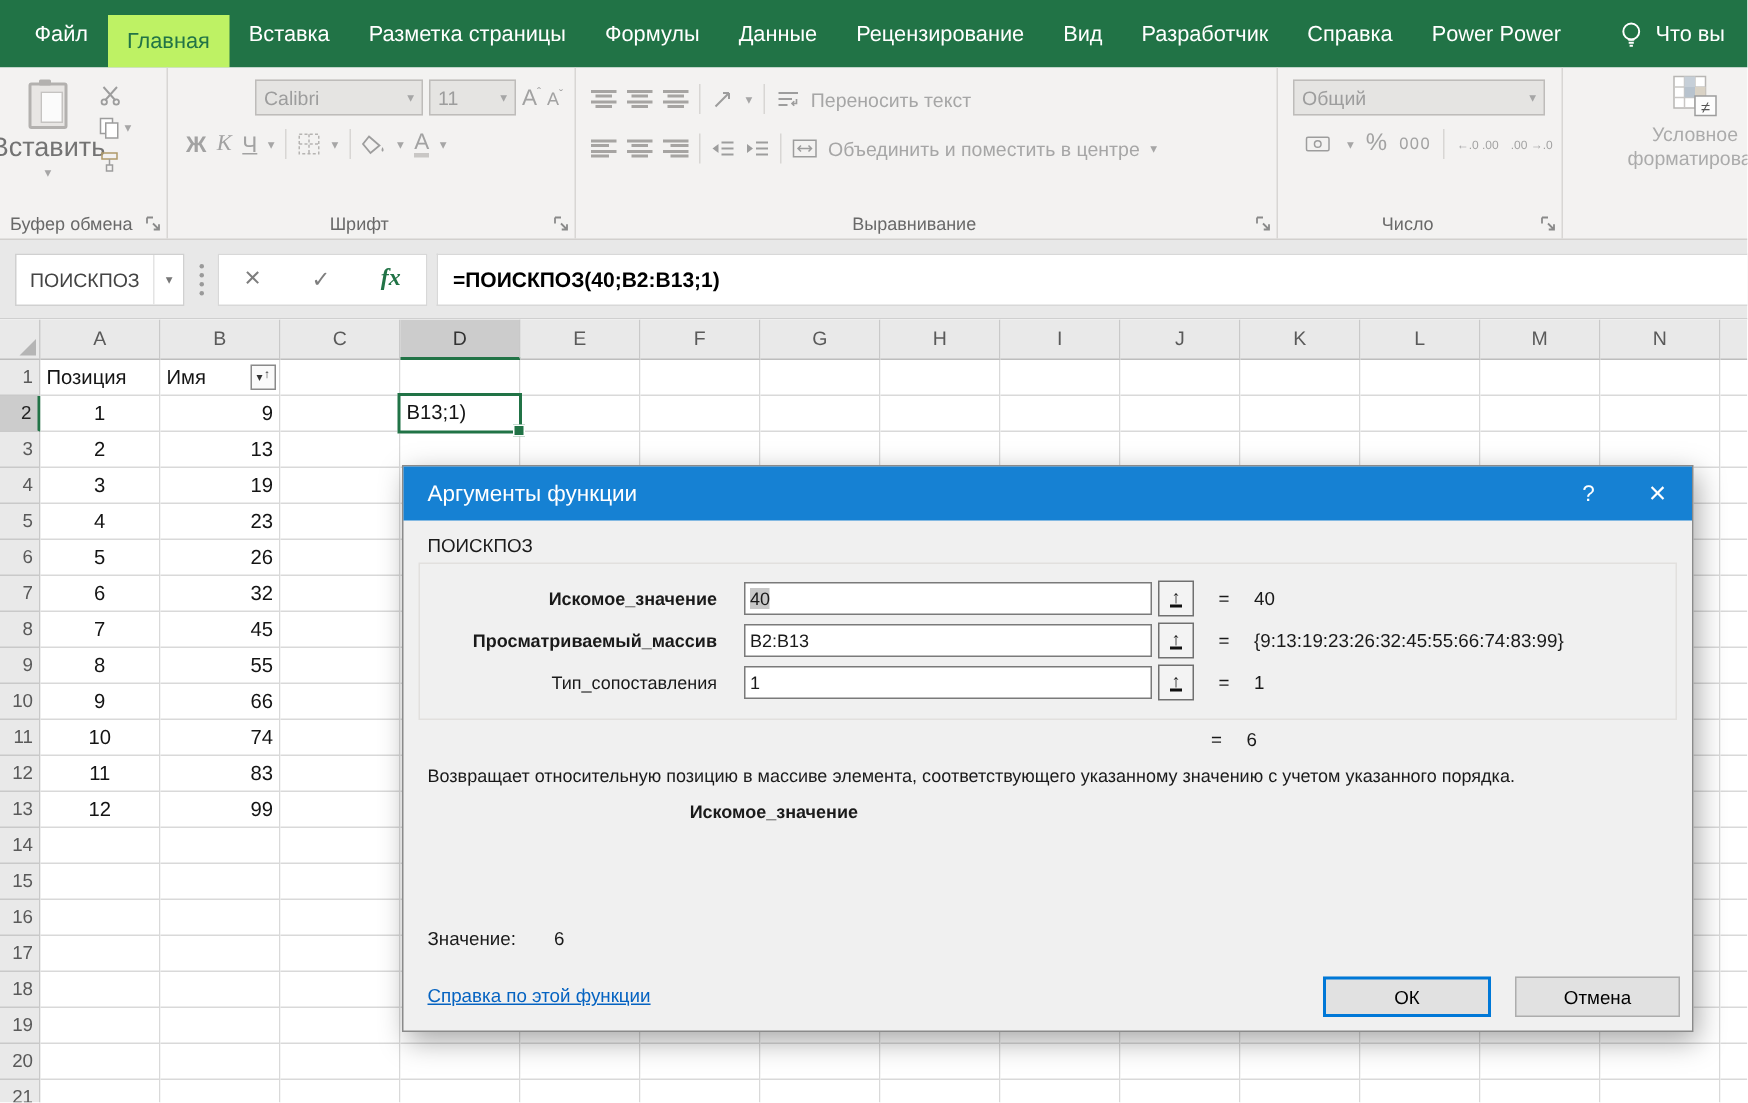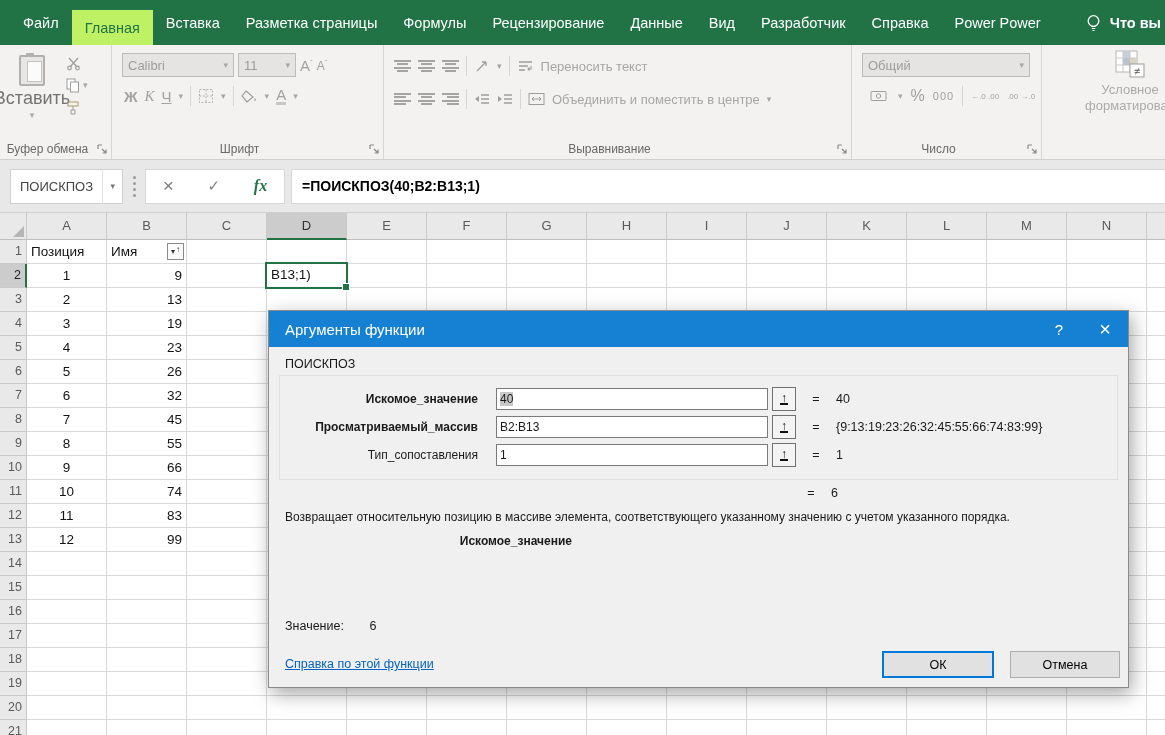--- a/index.html
+++ b/index.html
@@ -7,21 +7,21 @@
        font-family:"Liberation Sans",sans-serif;position:relative;}
   .screen{position:absolute;inset:0;width:1165px;height:735px;overflow:hidden;}
 
   
   .tabbar{position:absolute;left:0;top:0;width:1165px;height:45px;background:#217346;
           display:flex;align-items:flex-end;}
   .tab{color:#fff;font-size:14.5px;padding:0 13px;height:45px;display:flex;align-items:center;
        white-space:nowrap;cursor:default;}
   .tab.active{background:#bef264;color:#217346;height:35px;}
   .tellme{margin-left:auto;display:flex;align-items:center;gap:8px;color:#fff;font-size:14.5px;
-          padding-right:4px;height:45px;white-space:nowrap;font-weight:bold;}
+          padding-right:15px;height:45px;white-space:nowrap;}
   .bulb svg{display:block}
 
   
   .ribbon{position:absolute;left:0;top:45px;width:1165px;height:115px;background:#f3f2f1;
           border-bottom:1px solid #d2d0ce;display:flex;box-sizing:border-box;}
   .rgroup{position:relative;border-right:1px solid #d8d6d4;box-sizing:border-box;flex:none;}
   .glabel{position:absolute;bottom:3px;left:0;right:16px;text-align:center;font-size:12px;color:#696969;}
   .launcher{position:absolute;bottom:4px;right:3px;width:12px;height:12px;}
   .gbody{display:flex;padding:8px 4px 0 6px;}
   .caret{font-size:9px;color:#a6a6a6;line-height:1;}
@@ -142,22 +142,22 @@
 
 <div class="screen">
 
   <div class="tabbar">
     <div style="display:flex;align-items:flex-end;height:45px;margin-left:10px;">
         <div class="tab">Файл</div>
         <div class="tab active">Главная</div>
         <div class="tab">Вставка</div>
         <div class="tab">Разметка страницы</div>
         <div class="tab">Формулы</div>
+        <div class="tab">Данные</div>
         <div class="tab">Рецензирование</div>
-        <div class="tab">Данные</div>
         <div class="tab">Вид</div>
         <div class="tab">Разработчик</div>
         <div class="tab">Справка</div>
         <div class="tab">Power Power</div>
       </div>
     <div class="tellme">
       <span class="bulb">
         <svg width="17" height="20" viewBox="0 0 17 20">
             <circle cx="8.5" cy="8" r="5.3" fill="none" stroke="#fff" stroke-width="1.3"></circle>
             <path d="M6.5 13.5h4M6.8 15.5h3.4M7.4 17.5h2.2" stroke="#fff" stroke-width="1.2"></path>
@@ -209,21 +209,21 @@
       <div class="launcher">
           <svg width="12" height="12" viewBox="0 0 12 12">
             <path d="M2 2h4M2 2v4M6 6l4 4M10 6.5V10H6.5" fill="none" stroke="#8a8a8a" stroke-width="1.2"></path>
           </svg>
         </div>
     </div>
 
     <div class="rgroup g-font">
       <div class="gbody" style="flex-direction:column;align-items:flex-start;">
         <div class="rrow" style="gap:4px;padding-left:4px;">
-          <div class="combo" style="width:112px;">
+          <div class="combo" style="width:112px;margin-left:48px;">
             <span class="cv">Calibri</span>
             <span class="caret">▾</span>
           </div>
           <div class="combo" style="width:58px;">
             <span class="cv">11</span>
             <span class="caret">▾</span>
           </div>
           <span class="bch"><span>А</span><sup style="font-size:8px;">ˆ</sup></span>
           <span class="bch" style="font-size:12px;"><span>А</span><sup style="font-size:8px;">ˇ</sup></span>
         </div>

